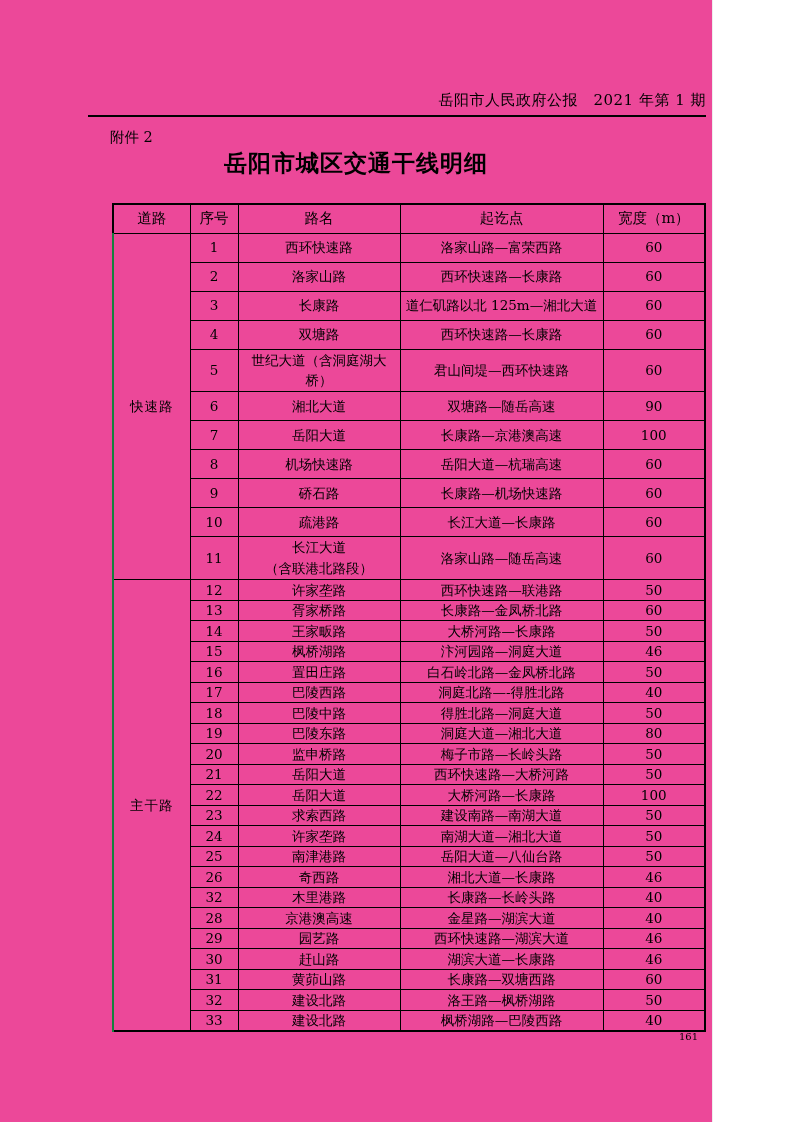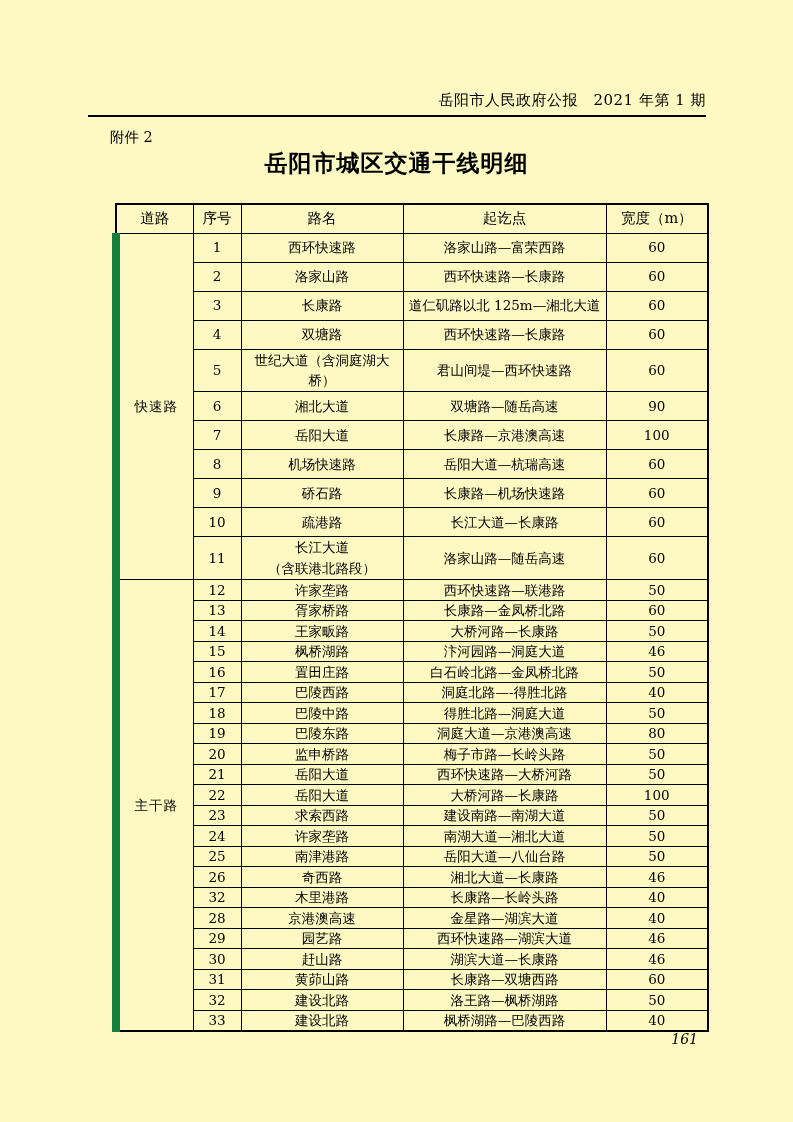--- a/index.html
+++ b/index.html
@@ -3,23 +3,23 @@
 <meta charset="utf-8">
 <style>
   * { margin: 0; padding: 0; box-sizing: border-box; }
   html, body { background: #ffffff; }
   body {
     font-family: "DejaVu Serif", "Liberation Serif", serif;
     color: #000;
   }
   .page {
     position: relative;
-    width: 793px;
+    width: 712px;
     height: 1122px;
-    background: #fef9c3;
+    background: #ec4899;
     outline: 1px solid #ededed;
     overflow: hidden;
   }
   .gazette-header {
     position: absolute;
     top: 91px;
     left: 88px;
     width: 618px;
     text-align: right;
     font-size: 15px;
@@ -68,33 +68,32 @@
     overflow: hidden;
   }
   .road-table { border: 2px solid #000; }
   .road-table thead th {
     height: 29px;
     font-size: 14.5px;
     border-bottom: 1.5px solid #000;
   }
   tr.g1 td { height: 29px; font-size: 13.5px; line-height: 1.55; }
   tr.g2 td { height: 20.5px; font-size: 13.5px; line-height: 1.2; }
-  td.road-type { font-size: 14.5px; letter-spacing: 1px; border-left: 8px solid #15803d; }
+  td.road-type { font-size: 14.5px; letter-spacing: 1px; border-left: 2px solid #15803d; }
   td.seq { font-family: "DejaVu Serif", "Liberation Serif", serif; }
   td.name { white-space: pre-line; }
   td.route { white-space: nowrap; }
   td.width { font-size: 13.5px; border-right: 2px solid #000; }
   .page-number {
     position: absolute;
     top: 1031px;
     left: 88px;
     width: 610px;
     text-align: right;
-    font-size: 14px;
-    font-style: italic;
+    font-size: 10px;
   }
 </style>
 </head>
 <body>
 
 <div class="page">
 
   <div class="gazette-header">岳阳市人民政府公报　2021 年第 1 期</div>
 
   <div class="header-rule"></div>
@@ -228,21 +227,21 @@
         </tr>
         <tr class="g2">
           <td class="seq">18</td>
           <td class="name">巴陵中路</td>
           <td class="route">得胜北路—洞庭大道</td>
           <td class="width">50</td>
         </tr>
         <tr class="g2">
           <td class="seq">19</td>
           <td class="name">巴陵东路</td>
-          <td class="route">洞庭大道—京港澳高速</td>
+          <td class="route">洞庭大道—湘北大道</td>
           <td class="width">80</td>
         </tr>
         <tr class="g2">
           <td class="seq">20</td>
           <td class="name">监申桥路</td>
           <td class="route">梅子市路—长岭头路</td>
           <td class="width">50</td>
         </tr>
         <tr class="g2">
           <td class="seq">21</td>

